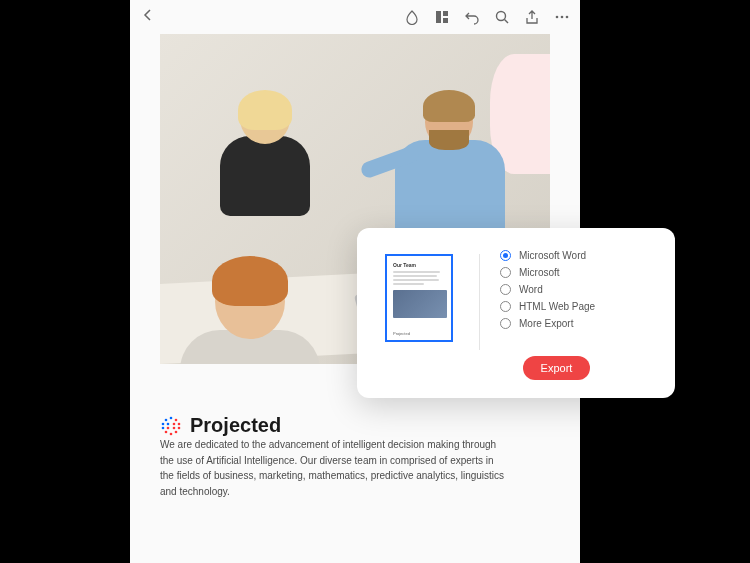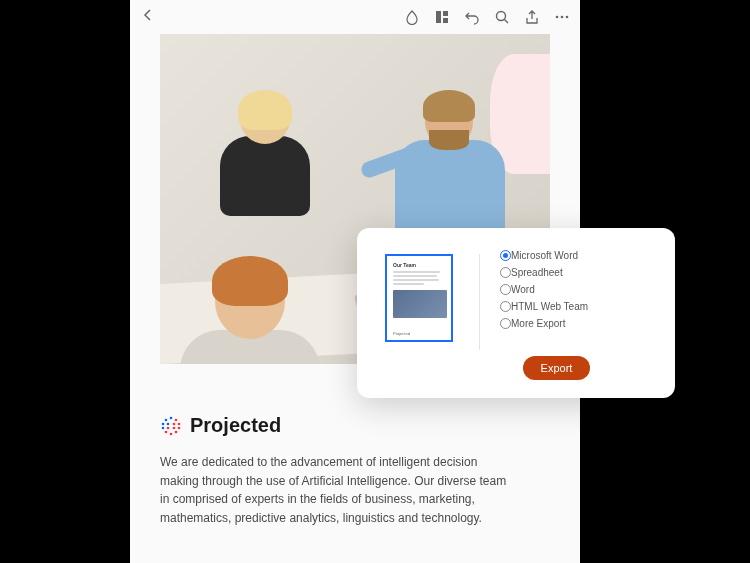--- a/index.html
+++ b/index.html
@@ -230,22 +230,21 @@
     .brand-logo svg {
       width: 100%;
       height: 100%;
     }
     .brand-name {
       font-size: 20px;
       font-weight: 700;
       color: #1a1a1a;
     }
     .body-text {
-      margin-top: 16px;
-      font-size: 12px;
+      font-size: 10px;
       line-height: 1.55;
       color: #4a4a4a;
       max-width: 350px;
     }
     .export-panel {
       position: absolute;
       left: 357px;
       top: 228px;
       width: 318px;
       height: 170px;
@@ -314,20 +313,21 @@
     }
     .radio-list {
       display: flex;
       flex-direction: column;
       gap: 6px;
       padding-top: 2px;
     }
     .radio-item {
       display: flex;
       align-items: center;
+      gap: 8px;
       cursor: pointer;
       text-align: right;
     }
     .radio-circle {
       width: 11px;
       height: 11px;
       border: 1px solid #888;
       border-radius: 50%;
       flex-shrink: 0;
       position: relative;
@@ -346,21 +346,21 @@
       border-radius: 50%;
     }
     .radio-label {
       font-size: 10px;
       color: #555;
     }
     .export-btn {
       margin-top: auto;
       align-self: center;
       margin-left: -40px;
-      background: #c2410c;
+      background: #ef4444;
       color: #fff;
       border: none;
       border-radius: 14px;
       padding: 6px 18px;
       font-size: 11px;
       cursor: pointer;
     }
   </style>
 </head>
 <body>
@@ -479,29 +479,29 @@
   </div>
   <div class="divider"></div>
   <div class="options-area">
     <div class="radio-list">
       <div class="radio-item">
         <span class="radio-circle selected"></span>
         <span class="radio-label">Microsoft Word</span>
       </div>
       <div class="radio-item">
         <span class="radio-circle"></span>
-        <span class="radio-label">Spreadheet</span>
+        <span class="radio-label">Microsoft</span>
       </div>
       <div class="radio-item">
         <span class="radio-circle"></span>
         <span class="radio-label">Word</span>
       </div>
       <div class="radio-item">
         <span class="radio-circle"></span>
-        <span class="radio-label">HTML Web Team</span>
+        <span class="radio-label">HTML Web Page</span>
       </div>
       <div class="radio-item">
         <span class="radio-circle"></span>
         <span class="radio-label">More Export</span>
       </div>
     </div>
     <button class="export-btn">Export</button>
   </div>
 </div>
 

